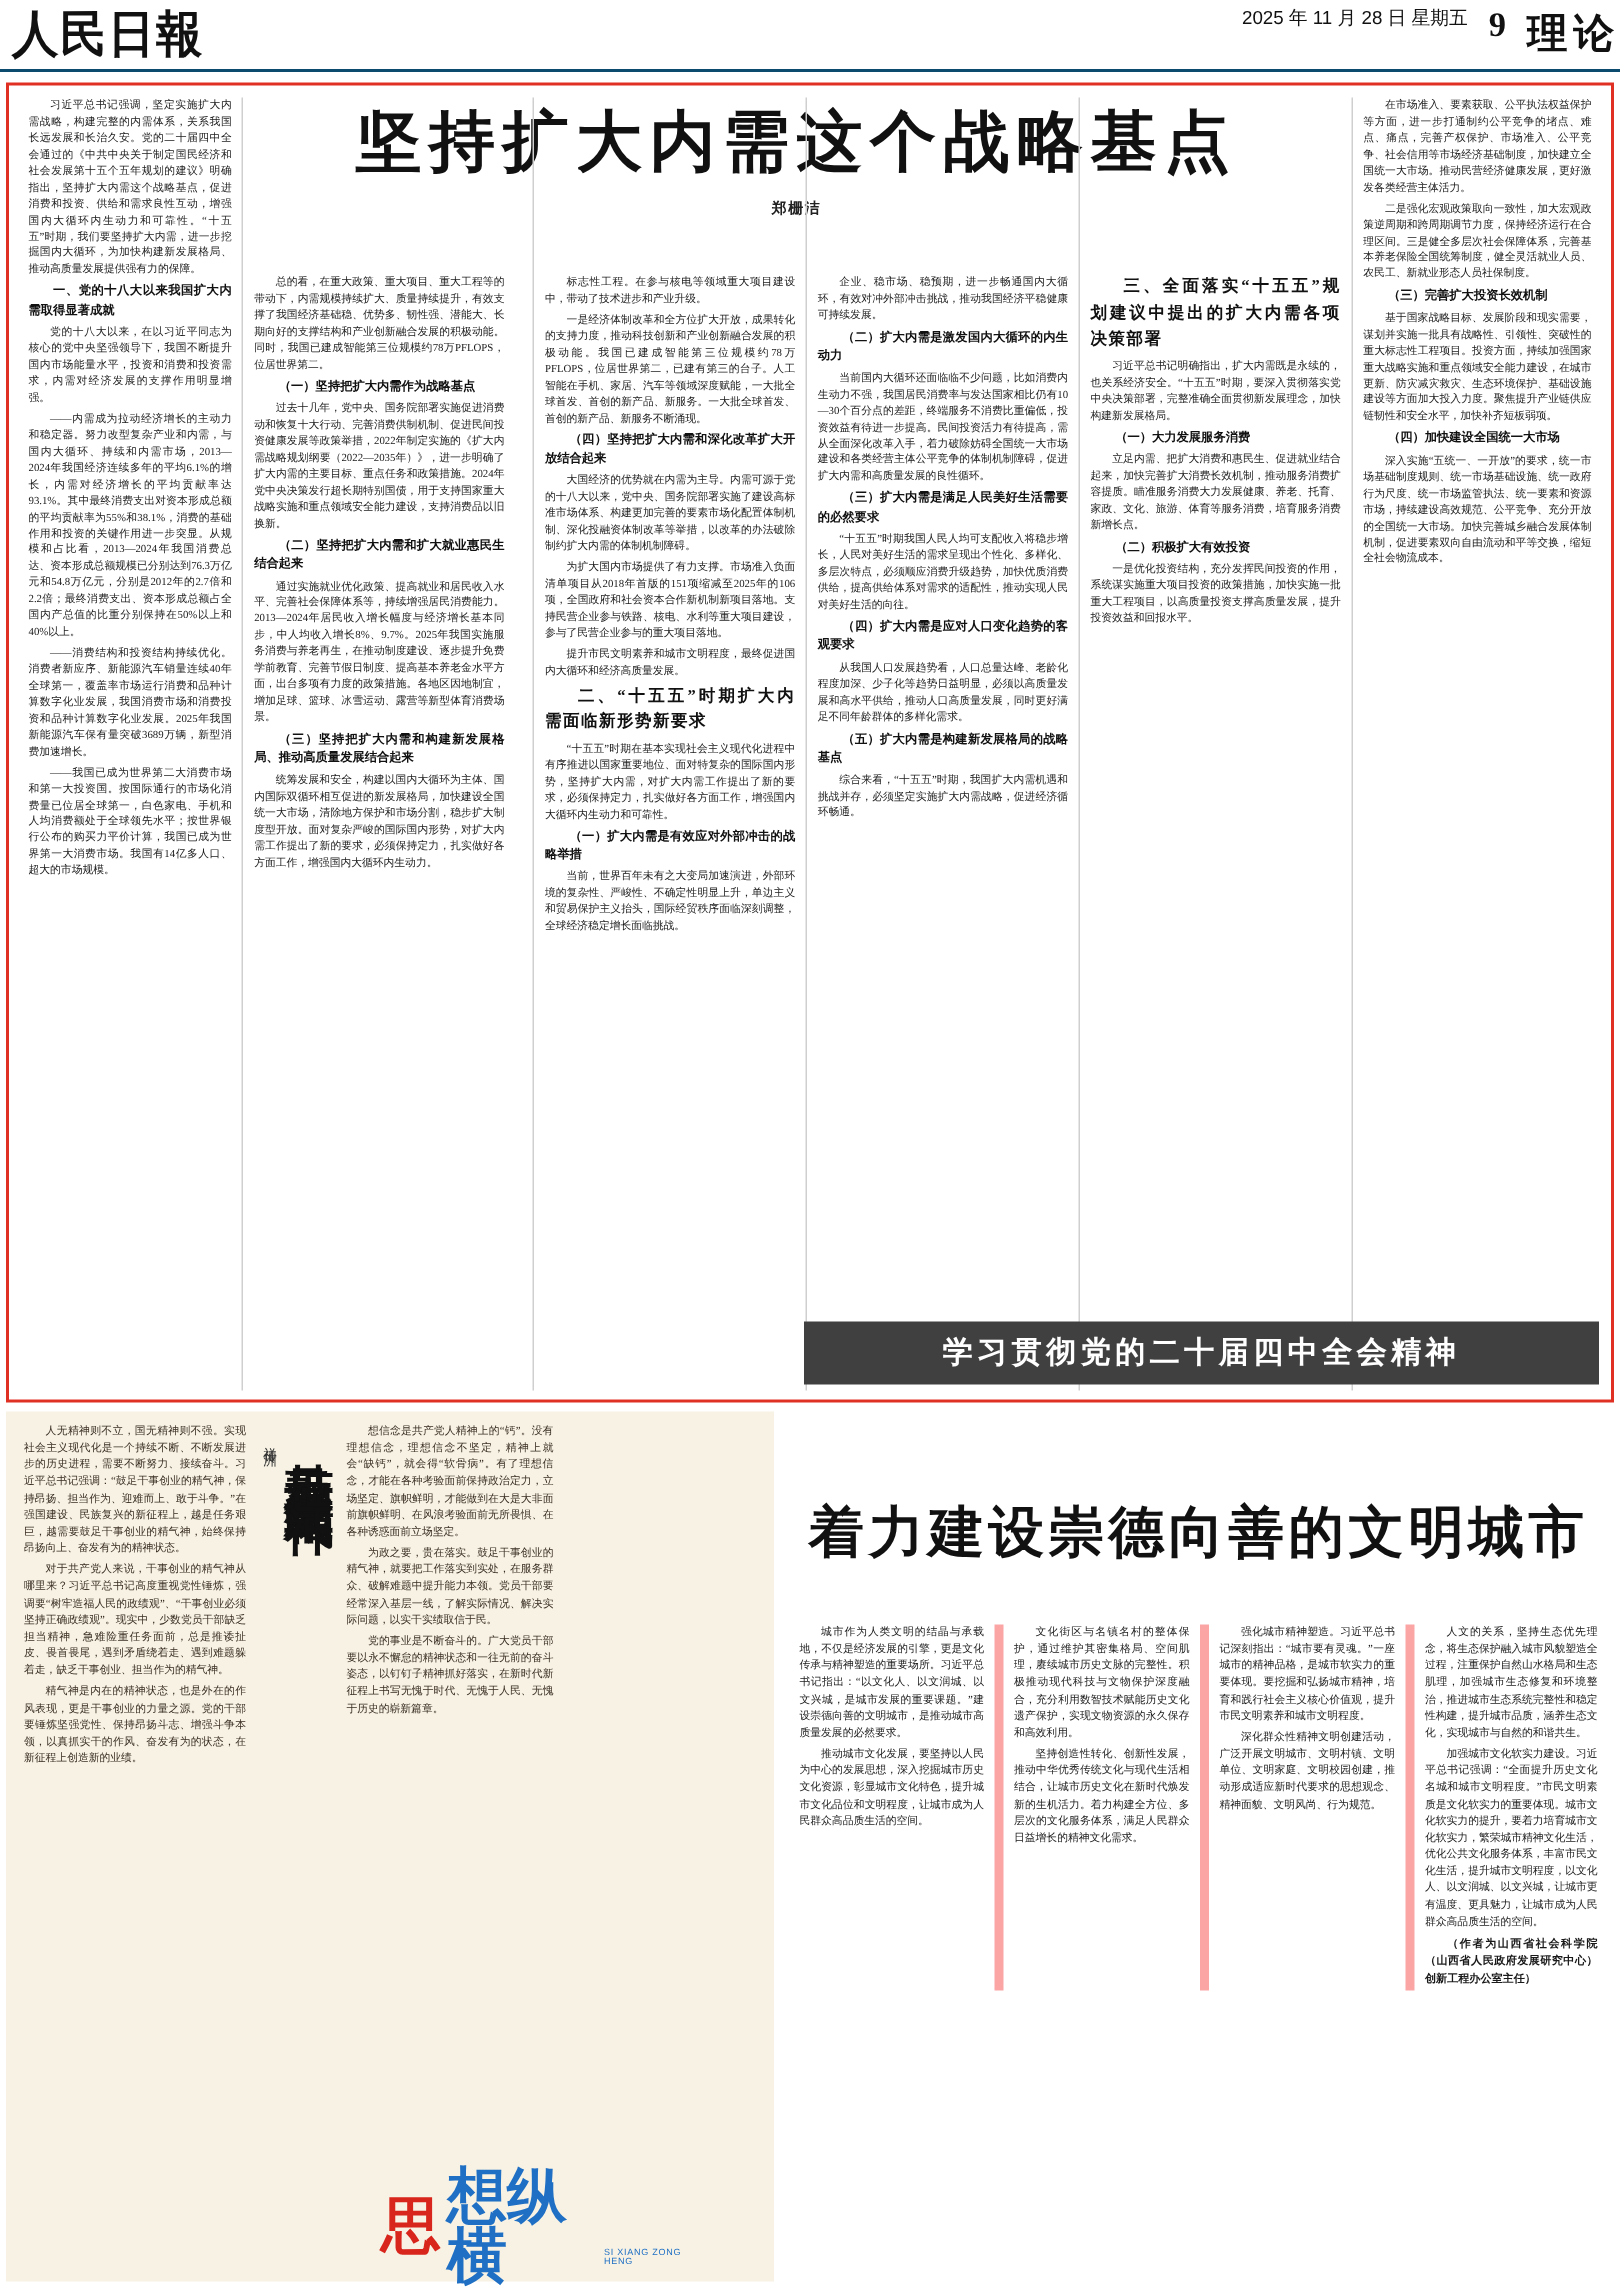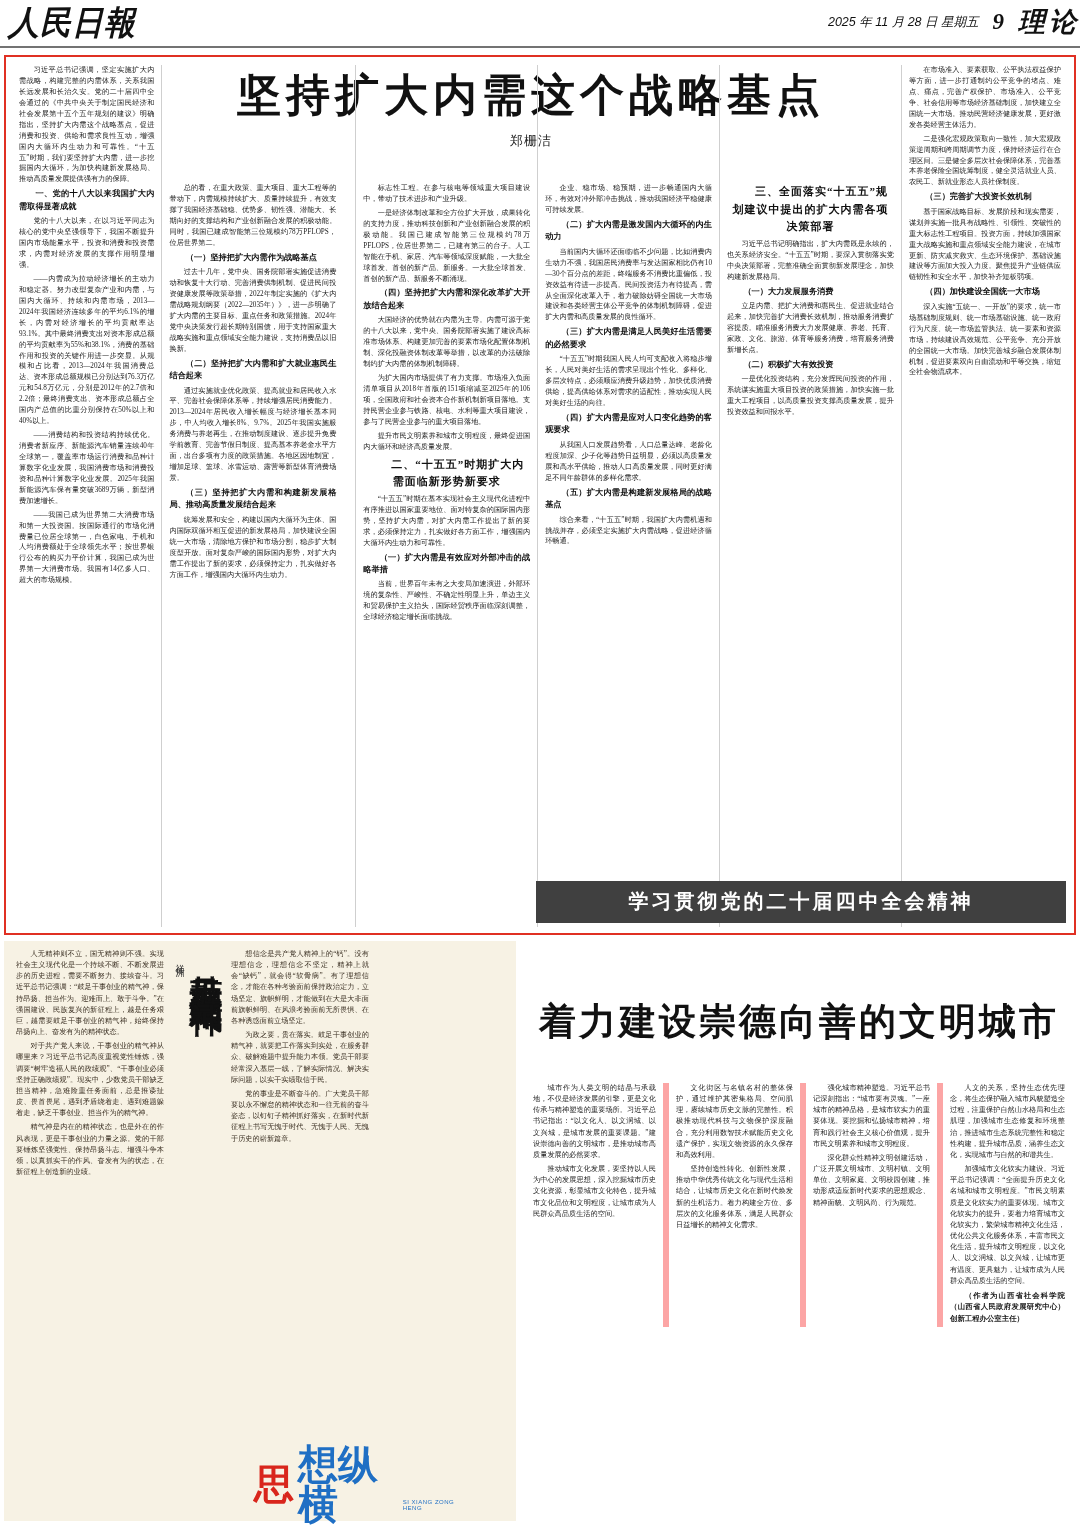--- a/index.html
+++ b/index.html
@@ -13,41 +13,40 @@
     font-family: "Liberation Serif", serif;
     color: #111;
     position: relative;
     overflow: hidden;
   }
 
   
   .masthead {
     position: relative;
     height: 46px;
-    border-bottom: 2px solid #737373;
+    border-bottom: 2px solid #0c4a6e;
     display: flex;
     align-items: center;
-    font-style: italic;
   }
   .logo {
     font-family: "DejaVu Serif", serif;
     font-weight: bold;
     font-size: 31px;
     letter-spacing: 1px;
     color: #111;
     margin-left: 8px;
     transform: scaleY(1.08);
     white-space: nowrap;
   }
   .masthead-right {
     position: absolute;
     right: 0;
     bottom: 6px;
     display: flex;
-    align-items: center;
+    align-items: flex-start;
     gap: 14px;
   }
   .mh-date {
     font-size: 12.5px;
     color: #111;
     font-family: "Liberation Sans", sans-serif;
   }
   .mh-page {
     font-size: 23px;
     font-weight: bold;
@@ -105,37 +104,37 @@
   .headline {
     font-family: "DejaVu Serif", serif;
     font-weight: bold;
     font-size: 44px;
     letter-spacing: 5px;
     color: #111;
     line-height: 1.25;
     white-space: nowrap;
   }
   .byline {
-    font-size: 13px;
+    font-size: 10px;
     margin-top: 10px;
     color: #222;
     letter-spacing: 1px;
+    font-weight: bold;
   }
   .head-spacer { height: 118px; }
   .sub-h-left {
     font-weight: bold;
     font-size: 8.2px;
     margin: 5px 0 3px 0;
     text-indent: 2em;
     color: #111;
   }
   .sec-h {
     font-weight: bold;
     font-size: 11px;
-    text-align: center;
     line-height: 1.6;
     margin: 8px 0 7px 0;
     letter-spacing: 1px;
     color: #111;
     text-indent: 0;
   }
 
   
   .red-banner {
     position: absolute;

